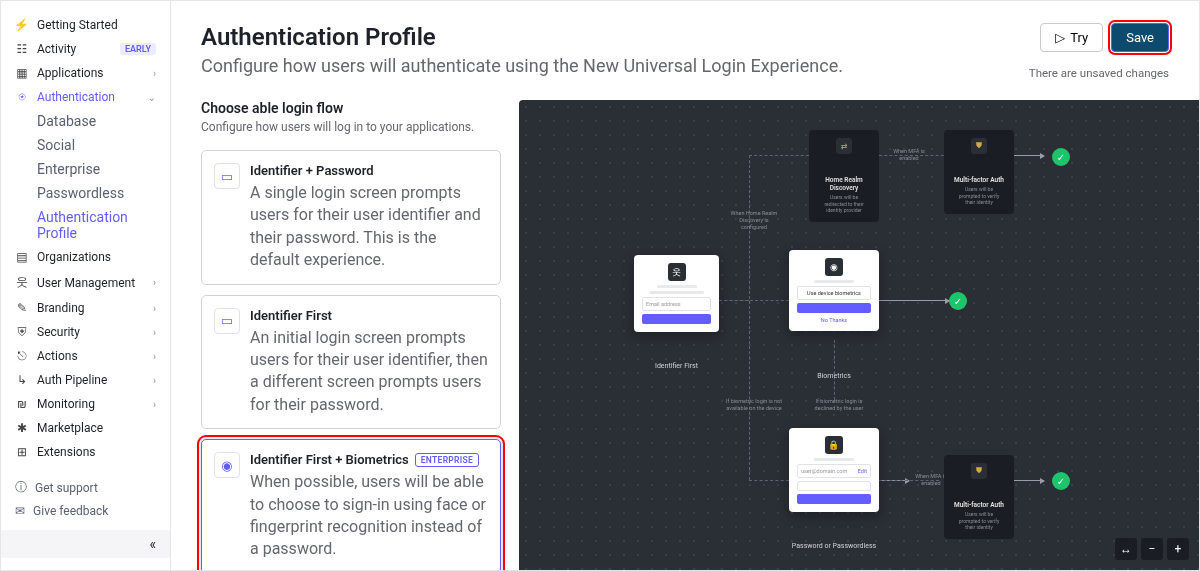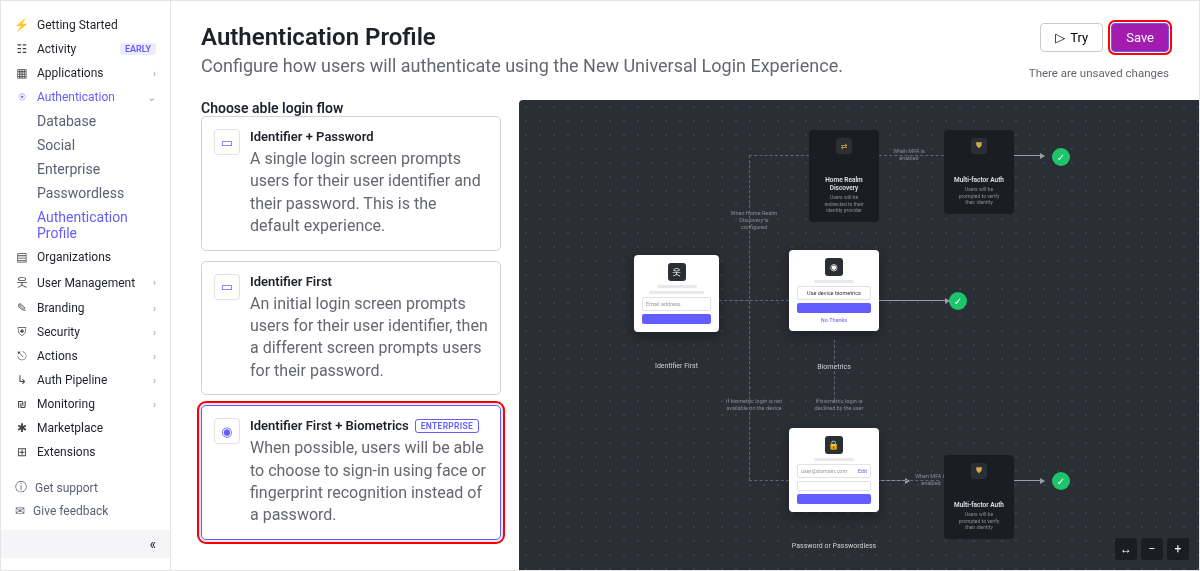--- a/index.html
+++ b/index.html
@@ -20,21 +20,21 @@
 .sidebar-footer { padding: 8px 14px; font-size: 12px; color: #5a5f73; }
 .sidebar-footer .foot-item { display: flex; gap:8px; align-items:center; padding:4px 0; cursor:pointer;}
 .collapse-bar { background:#f5f5f7; text-align:right; padding:6px 14px; font-size:14px; cursor:pointer;}
 .main { flex: 1; display:flex; flex-direction:column; }
 .header { padding: 22px 30px 10px 30px; display:flex; justify-content:space-between; align-items:flex-start; }
 .header h1 { font-size: 24px; font-weight:600; color:#1e212a; }
 .header .sub { color:#65676e; font-size:18px; margin-top:4px; }
 .header-actions { display:flex; gap:8px; align-items:flex-start; flex-direction:column; align-items:flex-end;}
 .action-row { display:flex; gap:8px;}
 .btn { padding: 6px 14px; font-size: 13px; border-radius:4px; cursor:pointer; border:1px solid #c9cace; background:#fff; display:flex; align-items:center; gap:5px;}
-.btn-primary { background:#a21caf; color:#fff; border-color:#635dff; }
+.btn-primary { background:#0c4a6e; color:#fff; border-color:#635dff; }
 .btn-primary-highlight { outline: 2.5px solid #ff0000; outline-offset:1px; }
 .unsaved { font-size:11.5px; color:#65676e; margin-top:6px; text-align:right;}
 .content { flex:1; display:flex; gap:18px; padding: 10px 0 0 30px; overflow:hidden;}
 .left-col { width: 300px; }
 .left-col h3 { font-size:14px; font-weight:600; color:#1e212a; }
 .left-col .desc { font-size:12px; color:#65676e; margin:4px 0 16px 0;}
 .option-card { border:1px solid #d0d2d8; border-radius:5px; padding:12px; display:flex; gap:10px; margin-bottom:10px; cursor:pointer; background:#fff;}
 .option-card .opt-icon { width:26px; height:26px; border:1px solid #e0e2e8; border-radius:4px; display:flex; align-items:center; justify-content:center; color:#635dff; flex-shrink:0; font-size:13px;}
 .option-card .opt-title { font-size:13px; font-weight:600; color:#1e212a; display:flex; align-items:center; gap:6px;}
 .option-card .opt-desc { font-size:16px; color:#65676e; margin-top:4px; line-height:1.4;}
@@ -171,20 +171,21 @@
               <span>Save</span>
             </button>
         </div>
         <div class="unsaved">There are unsaved changes</div>
       </div>
     </div>
 
     <div class="content">
       <div class="left-col">
         <h3>Choose able login flow</h3>
+        <div class="desc">Configure how users will log in to your applications.</div>
 
         <div class="option-card">
           <div class="opt-icon">▭</div>
           <div>
             <div class="opt-title">Identifier + Password</div>
             <div class="opt-desc">A single login screen prompts users for their user identifier and their password. This is the default experience.</div>
           </div>
         </div>
 
         <div class="option-card">
@@ -247,21 +248,21 @@
         </div>
         <div class="mini-label" style="left:115px;top:262px;width:85px;">Identifier First</div>
 
         <div class="mini-card" style="left:270px;top:150px;width:90px;">
           <div class="mini-icon">◉</div>
           <div class="mini-line" style="width:40px;"></div>
           <div class="mini-input" style="text-align:center;color:#333;">Use device biometrics</div>
           <div class="mini-btn"></div>
           <div class="mini-link">No Thanks</div>
         </div>
-        <div class="mini-label" style="left:270px;top:263px;width:90px;">Biometrics</div>
+        <div class="mini-label" style="left:270px;top:272px;width:90px;">Biometrics</div>
         <div class="check-circle" style="left:430px;top:192px;">✓</div>
 
         <div class="tiny-note" style="left:205px;top:298px;width:60px;">If biometric login is not available on the device</div>
         <div class="tiny-note" style="left:290px;top:298px;width:60px;">If biometric login is declined by the user</div>
 
         <div class="mini-card" style="left:270px;top:328px;width:90px;">
           <div class="mini-icon">🔒</div>
           <div class="mini-line" style="width:40px;"></div>
           <div class="mini-input" style="display:flex;justify-content:space-between;align-items:center;">
               <span>user@domain.com</span>

